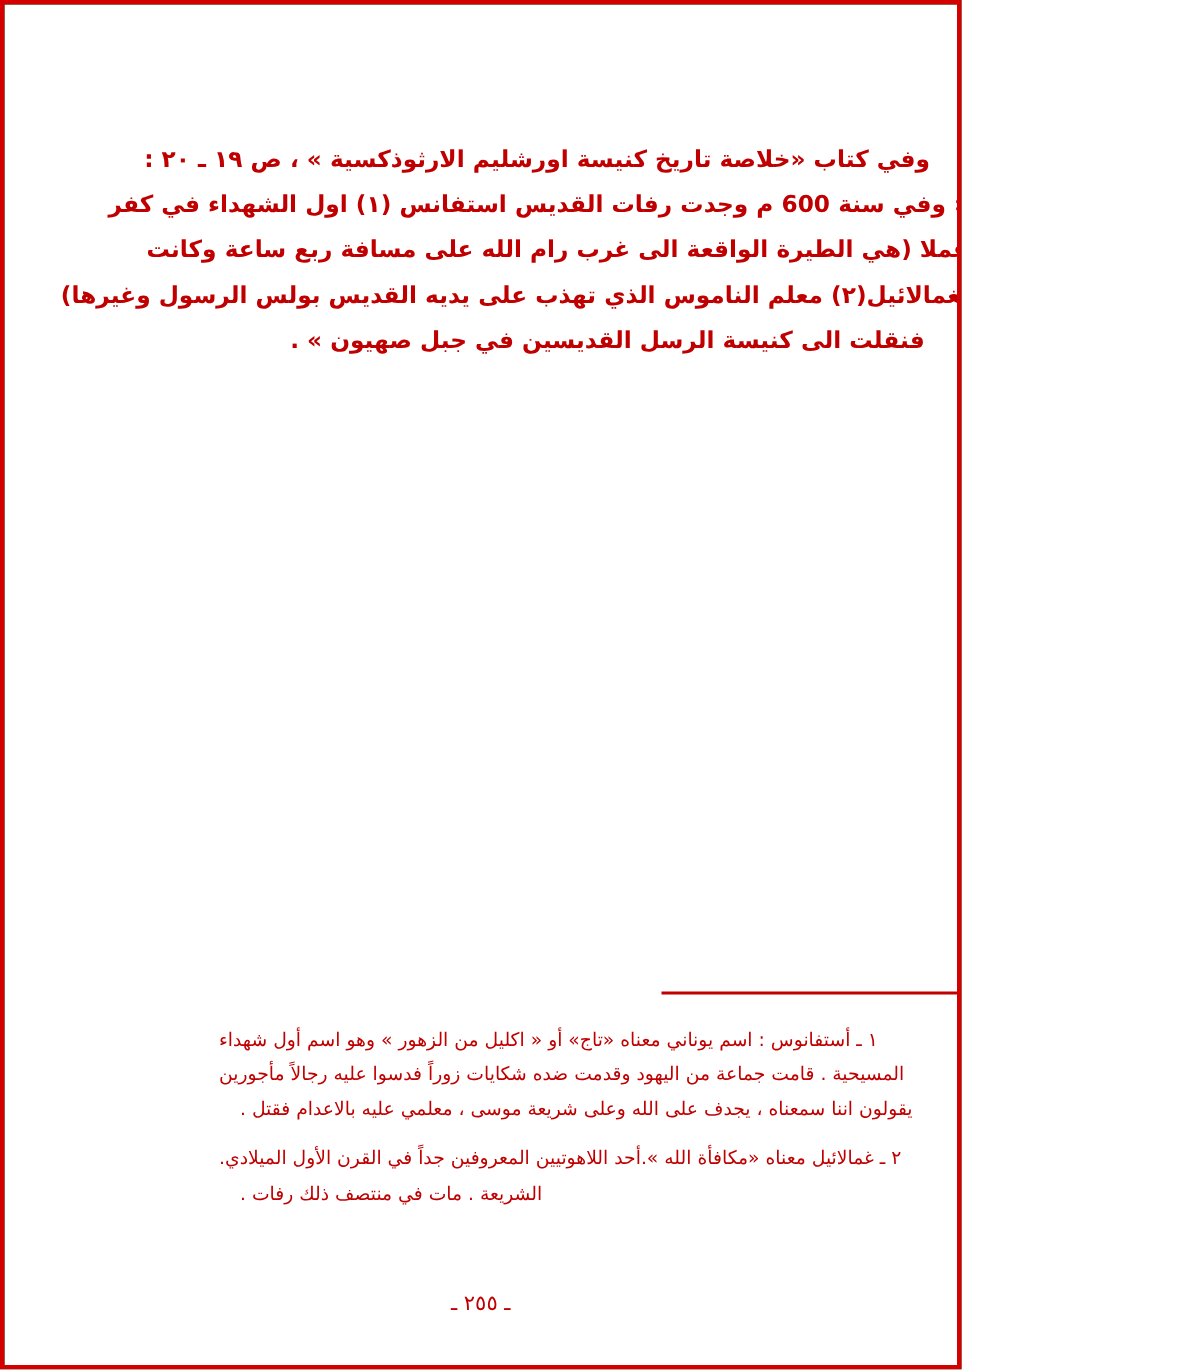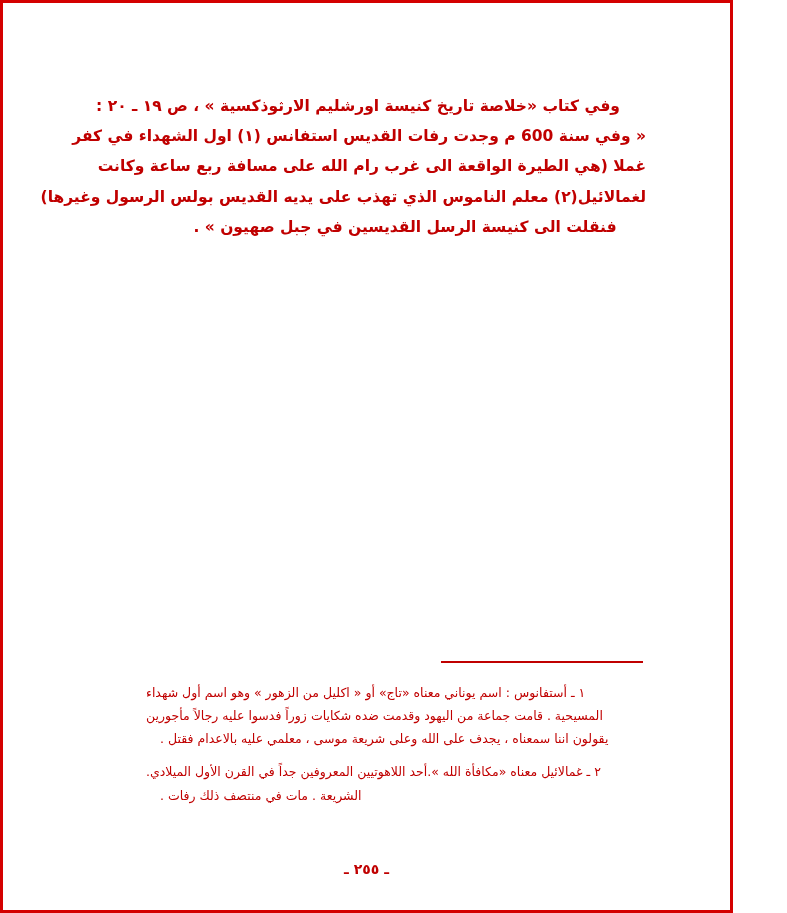--- a/index.html
+++ b/index.html
@@ -5,21 +5,21 @@
   html, body {
     margin: 0;
     padding: 0;
     background: #ffffff;
   }
   body {
     font-family: "DejaVu Sans", "Liberation Sans", sans-serif;
   }
   .page {
     position: relative;
-    width: 733px;
+    width: 641px;
     height: 913px;
     background: #14532d;
     box-sizing: border-box;
     border: 3px solid #d40000;
     overflow: hidden;
   }
   .sheet {
     position: absolute;
     left: 0;
     top: 0;
@@ -82,21 +82,21 @@
     padding-left: 14px;
   }
   .page-number {
     position: absolute;
     left: 0;
     right: 0;
     top: 858px;
     text-align: center;
     color: #c00000;
     font-size: 14px;
-    font-weight: 700;
+    font-weight: 400;
     direction: rtl;
   }
 </style>
 </head>
 <body>
 
 <div class="page">
   <div class="sheet">
 
     <div class="body-text">

